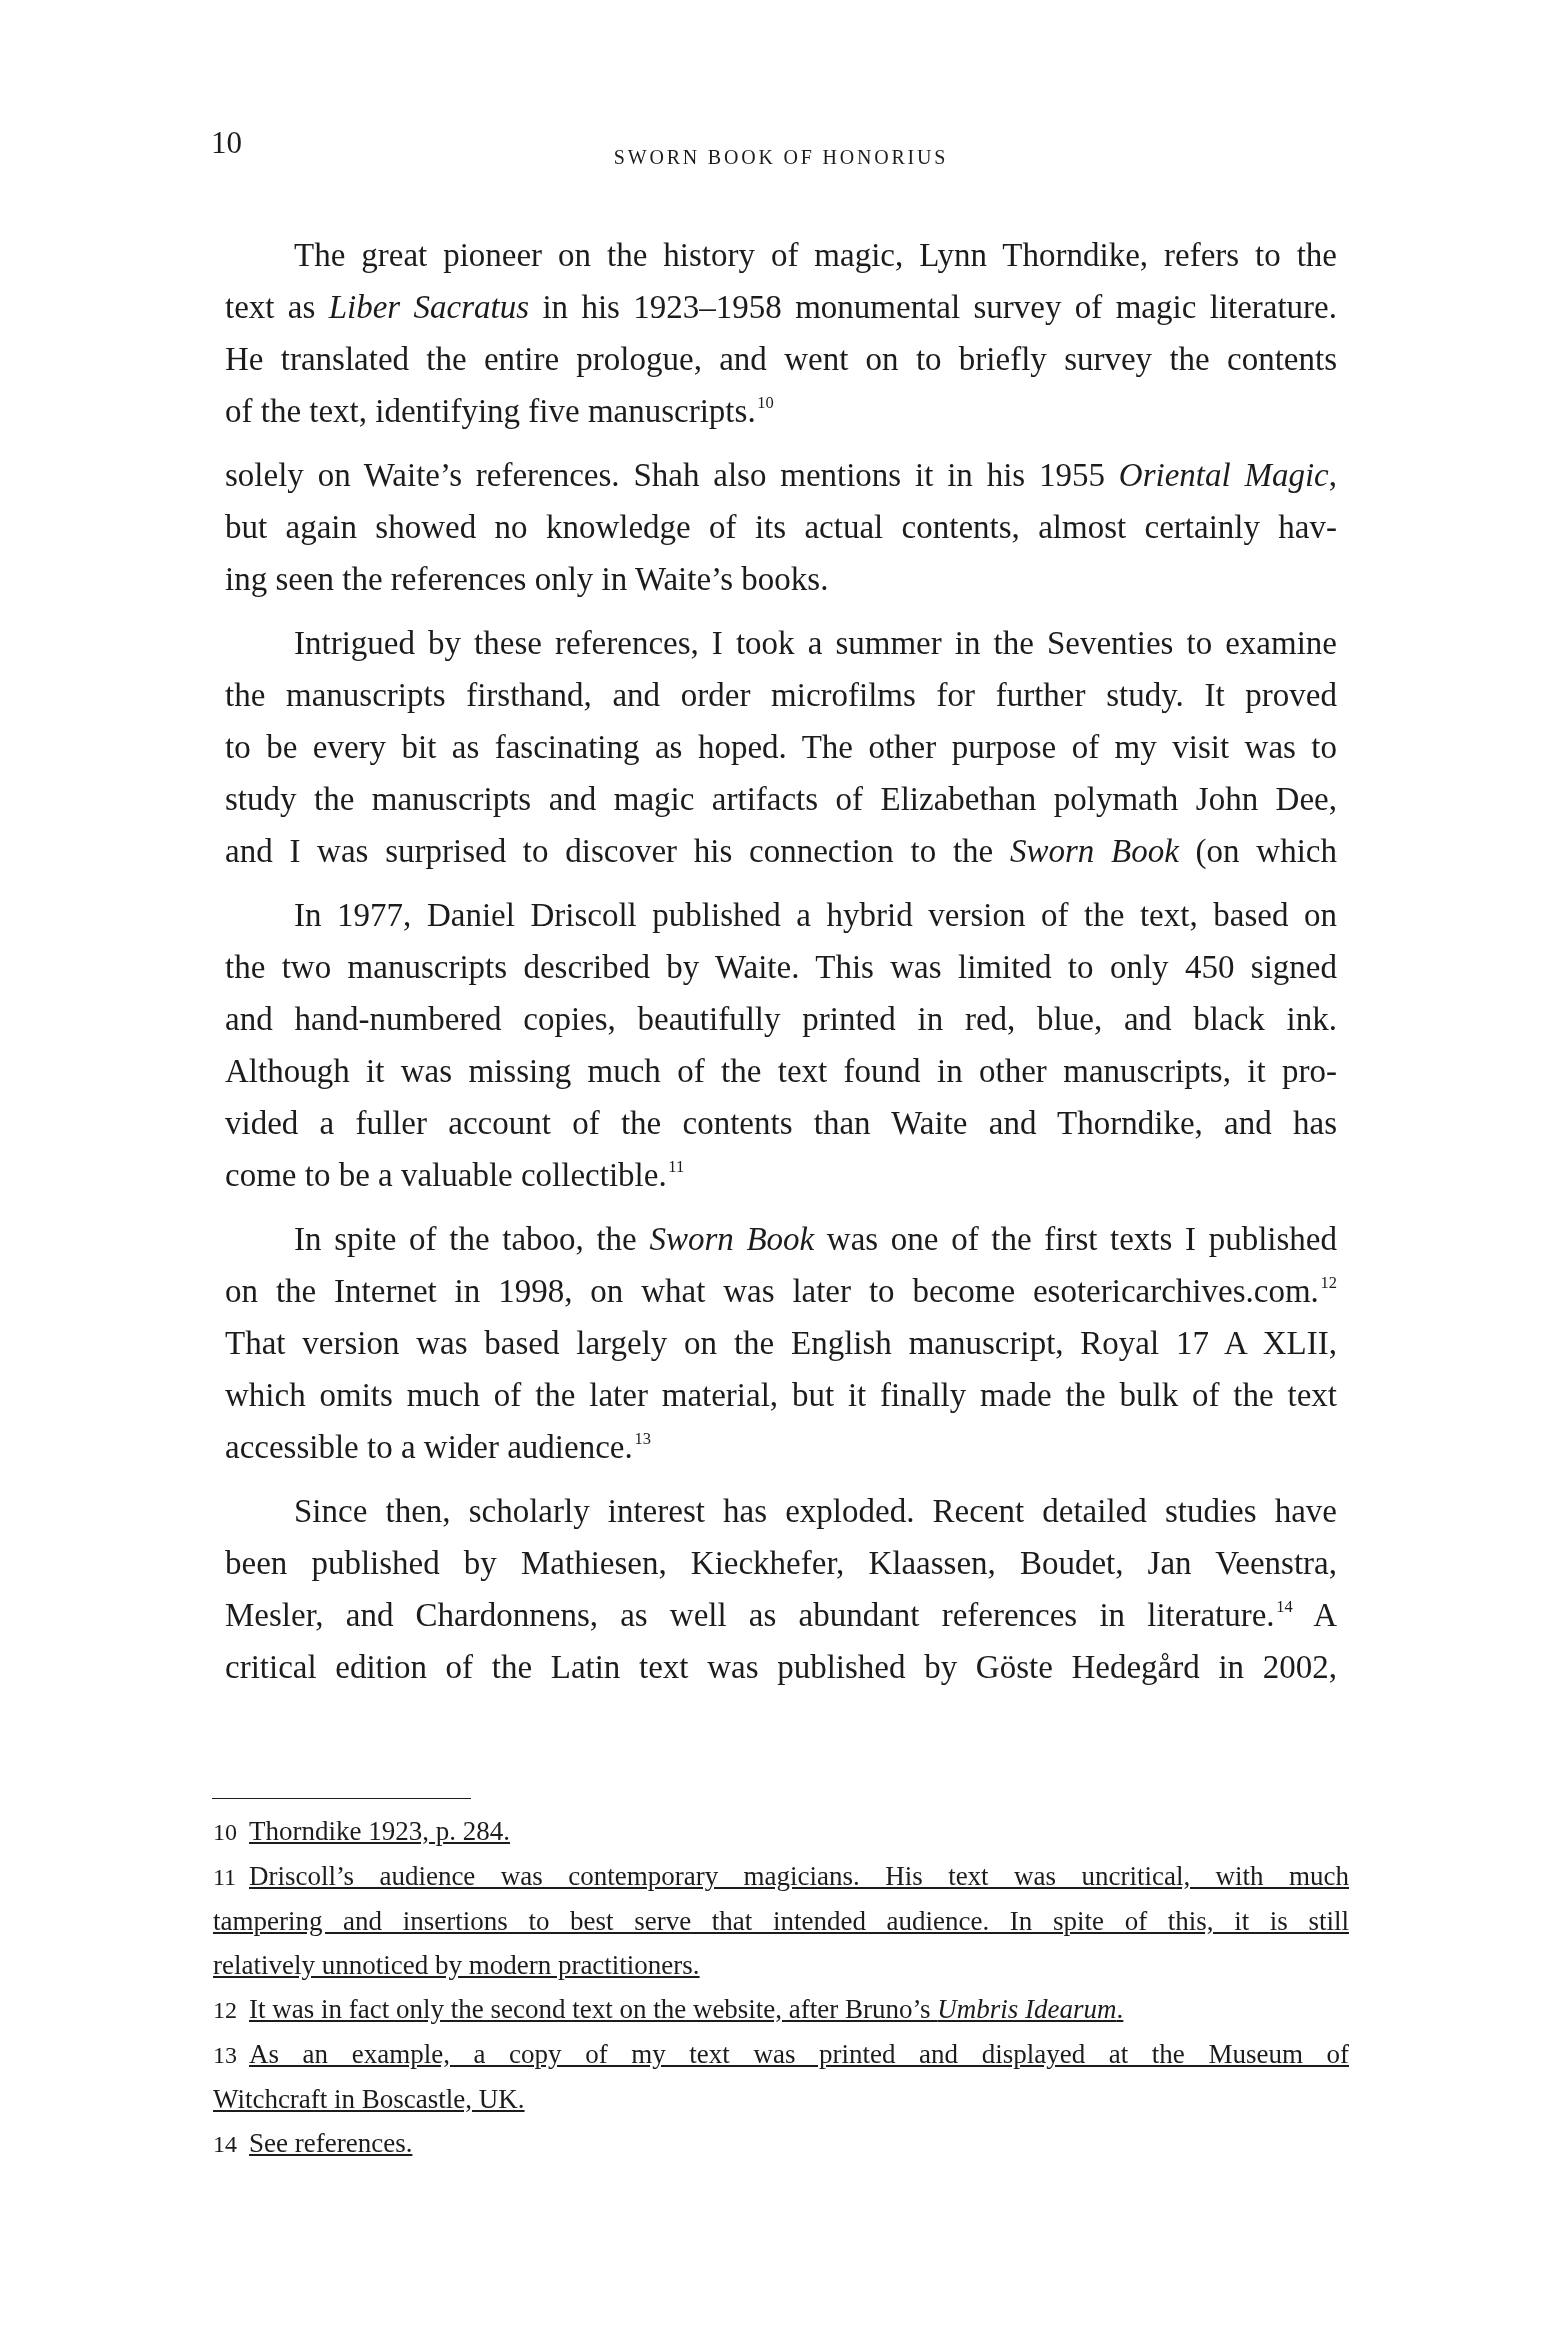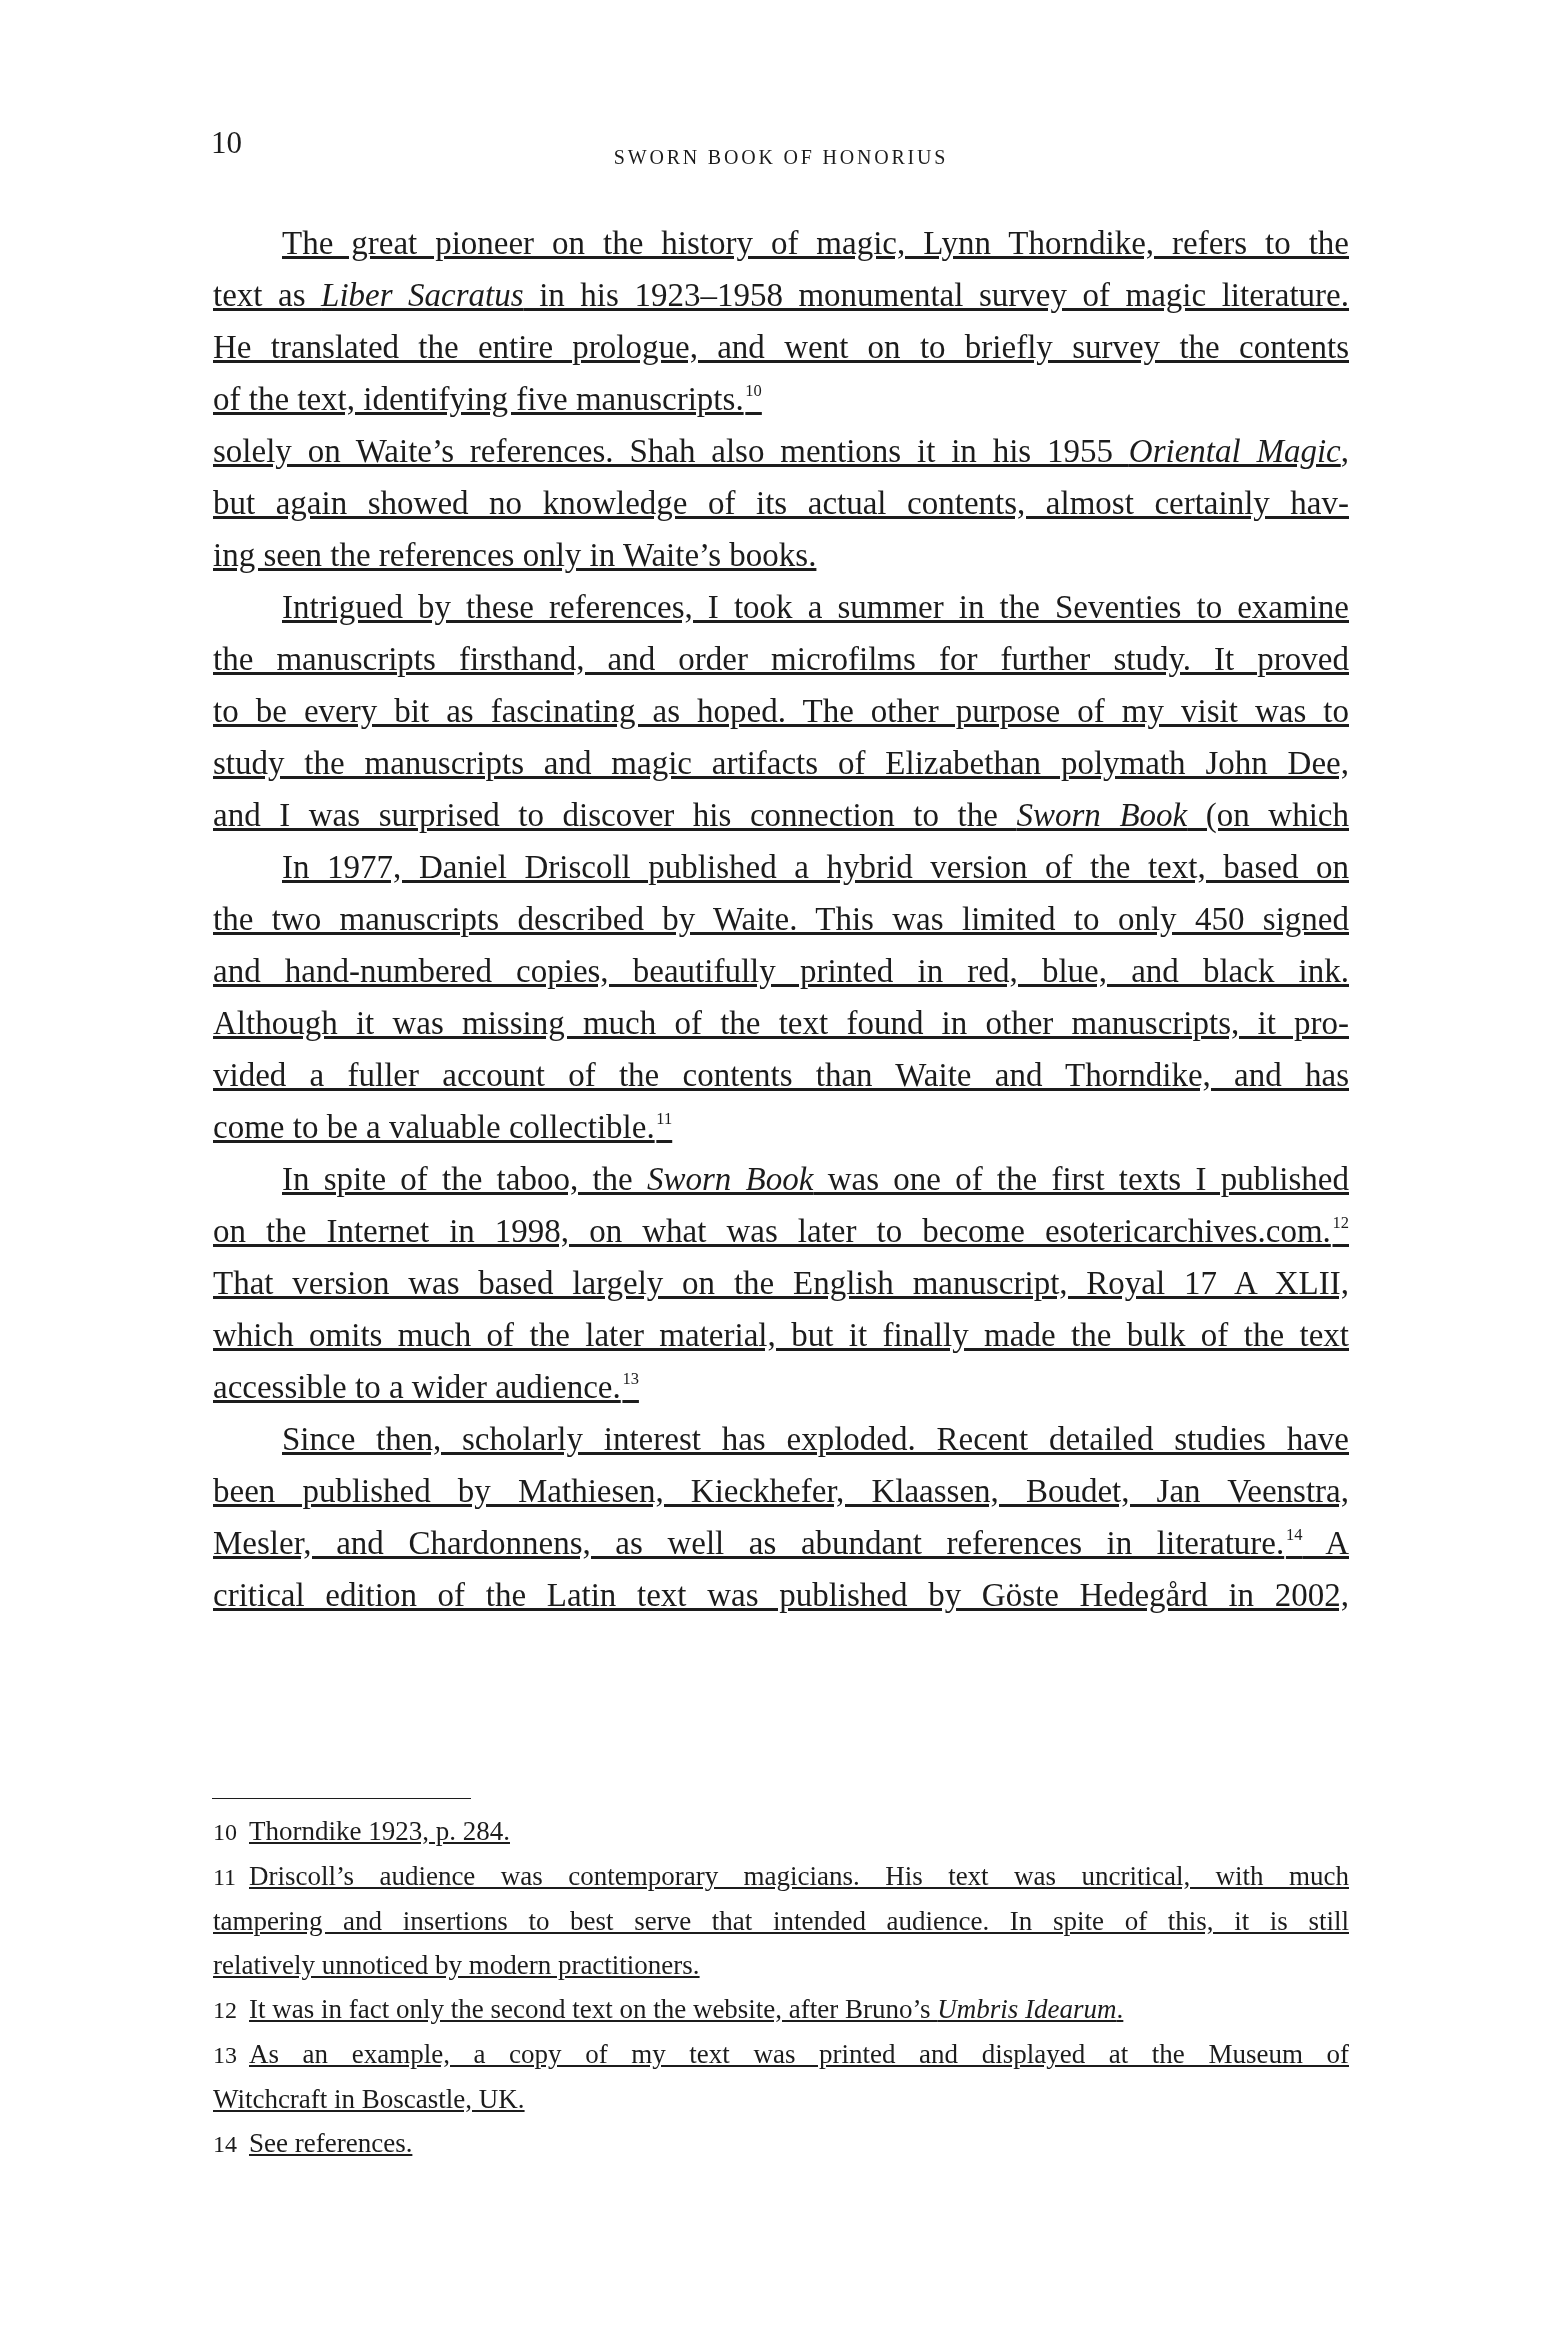--- a/index.html
+++ b/index.html
@@ -46,23 +46,22 @@
     position: absolute;
     left: 213px;
     top: 217px;
     width: 1136px;
     font-size: 33px;
     line-height: 52px;
     text-align: justify;
     hyphens: manual;
   }
   .body-text p {
-    margin: 0;
+    margin: 12px;
     text-indent: 69px;
-    text-decoration: underline;
   }
   .body-text p .line {
     display: block;
     text-align: justify;
     text-align-last: justify;
     white-space: nowrap;
   }
   .body-text p .line.last {
     text-align-last: left;
   }

